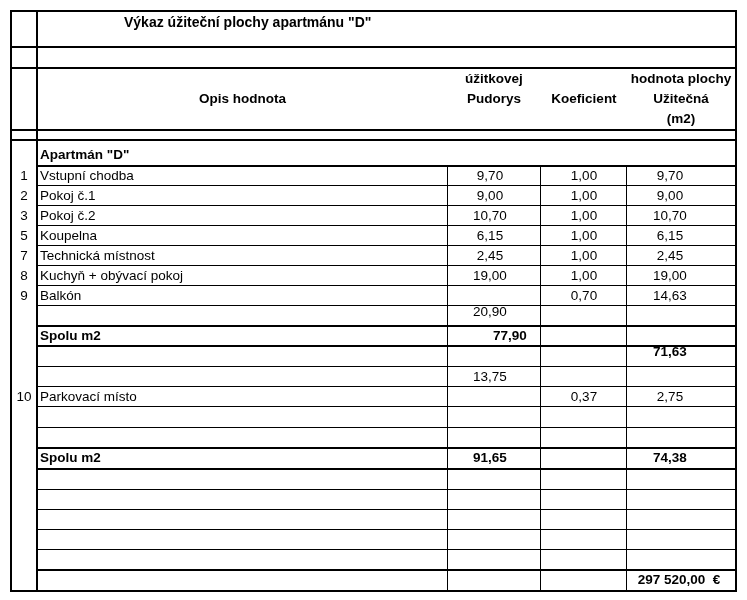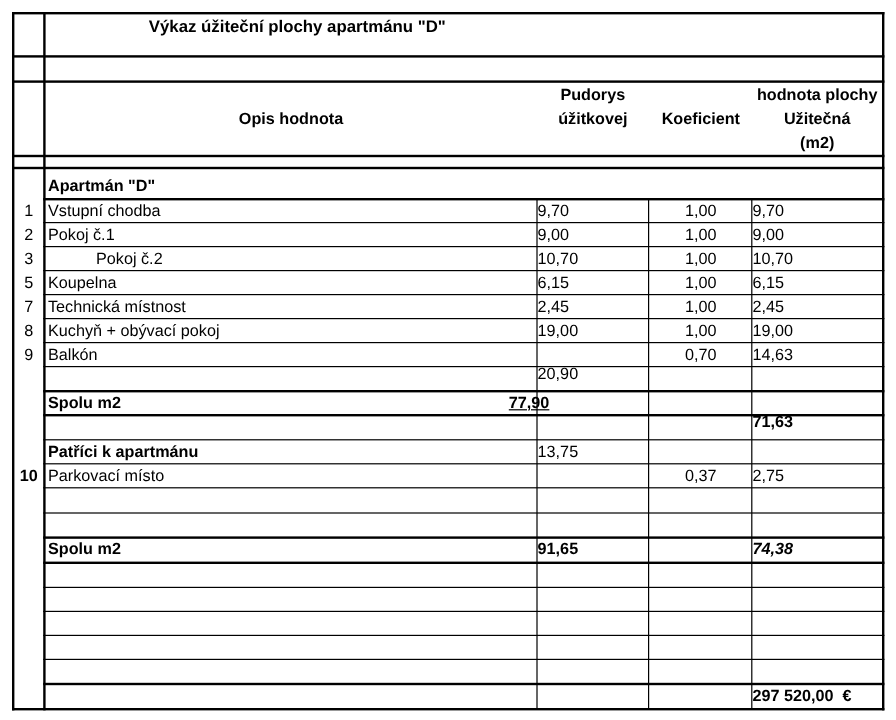--- a/index.html
+++ b/index.html
@@ -3,21 +3,21 @@
 <meta charset="utf-8">
 <style>
   html, body { margin: 0; padding: 0; background: #ffffff; }
   body { width: 747px; height: 600px; position: relative; overflow: hidden;
          font-family: "Liberation Sans", "DejaVu Sans", sans-serif; color: #000; }
   #sheet { position: absolute; left: 0; top: 0; width: 747px; height: 600px; }
   .hl { position: absolute; background: #000; }
   .vl { position: absolute; background: #000; }
   .txt { position: absolute; font-size: 13.5px; line-height: 20px; white-space: nowrap; }
   .b { font-weight: bold; }
-  .num { text-align: left; }
+  .num { text-align: center; }
   .ctr { text-align: center; }
   .title { font-size: 14px; font-weight: bold; }
   .hdr { font-size: 13.5px; font-weight: bold; text-align: center; line-height: 20px; position: absolute; }
 </style>
 </head>
 <body>
 
 <div id="sheet">
 
   <div class="hl" style="left:10px;top:10px;width:727px;height:2px;"></div>
@@ -55,22 +55,22 @@
   <div class="hl" style="left:36px;top:569px;width:701px;height:2px;"></div>
 
   <div class="vl" style="left:447px;top:166px;width:1px;height:425px;"></div>
   <div class="vl" style="left:540px;top:166px;width:1px;height:425px;"></div>
   <div class="vl" style="left:626px;top:166px;width:1px;height:425px;"></div>
 
   <div class="txt title" style="left:124px;top:12px;">Výkaz úžiteční plochy apartmánu "D"</div>
 
   <div class="hdr" style="left:38px;top:89px;width:409px;">Opis hodnota</div>
   <div class="hdr" style="left:448px;top:69px;width:92px;">
+    <div>úžitkovej</div>
     <div>Pudorys</div>
-    <div>úžitkovej</div>
   </div>
   <div class="hdr" style="left:541px;top:89px;width:86px;">Koeficient</div>
   <div class="hdr" style="left:627px;top:69px;width:108px;">
     <div>hodnota plochy</div>
     <div>Užitečná</div>
     <div>(m2)</div>
   </div>
 
   <div class="txt b" style="left:40px;top:145px;">Apartmán "D"</div>
 
@@ -80,21 +80,21 @@
   <div class="txt ctr" style="left:541px;top:166px;width:86px;">1,00</div>
   <div class="txt num" style="left:627px;top:166px;width:86px;">9,70</div>
 
   <div class="txt ctr" style="left:12px;top:186px;width:24px;">2</div>
   <div class="txt" style="left:40px;top:186px;">Pokoj č.1</div>
   <div class="txt num" style="left:448px;top:186px;width:84px;">9,00</div>
   <div class="txt ctr" style="left:541px;top:186px;width:86px;">1,00</div>
   <div class="txt num" style="left:627px;top:186px;width:86px;">9,00</div>
 
   <div class="txt ctr" style="left:12px;top:206px;width:24px;">3</div>
-  <div class="txt" style="left:40px;top:206px;margin-left:40px;">Pokoj č.2</div>
+  <div class="txt" style="left:40px;top:206px;">Pokoj č.2</div>
   <div class="txt num" style="left:448px;top:206px;width:84px;">10,70</div>
   <div class="txt ctr" style="left:541px;top:206px;width:86px;">1,00</div>
   <div class="txt num" style="left:627px;top:206px;width:86px;">10,70</div>
 
   <div class="txt ctr" style="left:12px;top:226px;width:24px;">5</div>
   <div class="txt" style="left:40px;top:226px;">Koupelna</div>
   <div class="txt num" style="left:448px;top:226px;width:84px;">6,15</div>
   <div class="txt ctr" style="left:541px;top:226px;width:86px;">1,00</div>
   <div class="txt num" style="left:627px;top:226px;width:86px;">6,15</div>
 
@@ -110,29 +110,28 @@
   <div class="txt ctr" style="left:541px;top:266px;width:86px;">1,00</div>
   <div class="txt num" style="left:627px;top:266px;width:86px;">19,00</div>
 
   <div class="txt ctr" style="left:12px;top:286px;width:24px;">9</div>
   <div class="txt" style="left:40px;top:286px;">Balkón</div>
   <div class="txt num" style="left:448px;top:302px;width:84px;">20,90</div>
   <div class="txt ctr" style="left:541px;top:286px;width:86px;">0,70</div>
   <div class="txt num" style="left:627px;top:286px;width:86px;">14,63</div>
 
   <div class="txt b" style="left:40px;top:326px;">Spolu m2</div>
-  <div class="txt num b" style="left:424px;top:326px;width:84px;text-decoration:underline;">77,90</div>
+  <div class="txt num b" style="left:468px;top:326px;width:84px;">77,90</div>
   <div class="txt num b" style="left:627px;top:342px;width:86px;">71,63</div>
 
-  <div class="txt b" style="left:40px;top:367px;">Patříci k apartmánu</div>
-  <div class="txt ctr" style="left:12px;top:387px;width:24px;font-weight:bold;">10</div>
+  <div class="txt ctr" style="left:12px;top:387px;width:24px;">10</div>
   <div class="txt" style="left:40px;top:387px;">Parkovací místo</div>
   <div class="txt num" style="left:448px;top:367px;width:84px;">13,75</div>
   <div class="txt ctr" style="left:541px;top:387px;width:86px;">0,37</div>
   <div class="txt num" style="left:627px;top:387px;width:86px;">2,75</div>
 
   <div class="txt b" style="left:40px;top:448px;">Spolu  m2</div>
   <div class="txt num b" style="left:448px;top:448px;width:84px;">91,65</div>
-  <div class="txt num b" style="left:627px;top:448px;width:86px;font-style:italic;">74,38</div>
+  <div class="txt num b" style="left:627px;top:448px;width:86px;">74,38</div>
 
   <div class="txt num b" style="left:627px;top:570px;width:104px;white-space:pre;">297 520,00  €</div>
 
 </div>
 
 </body></html>

